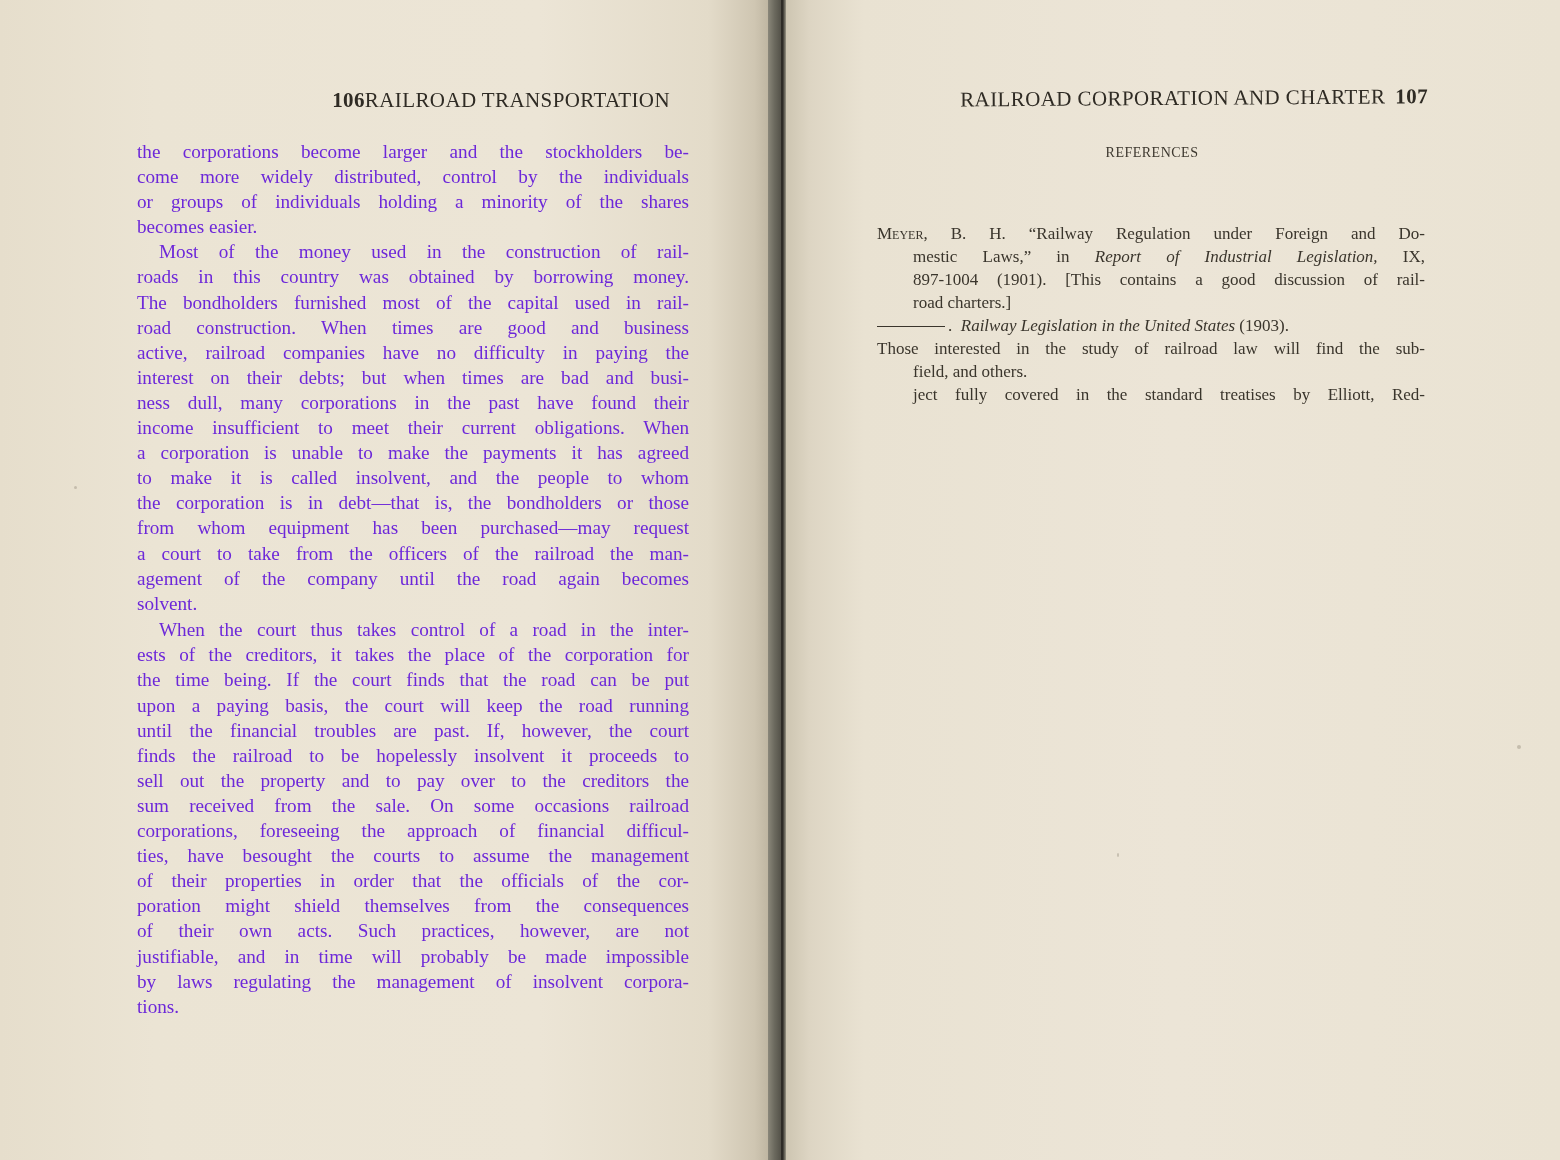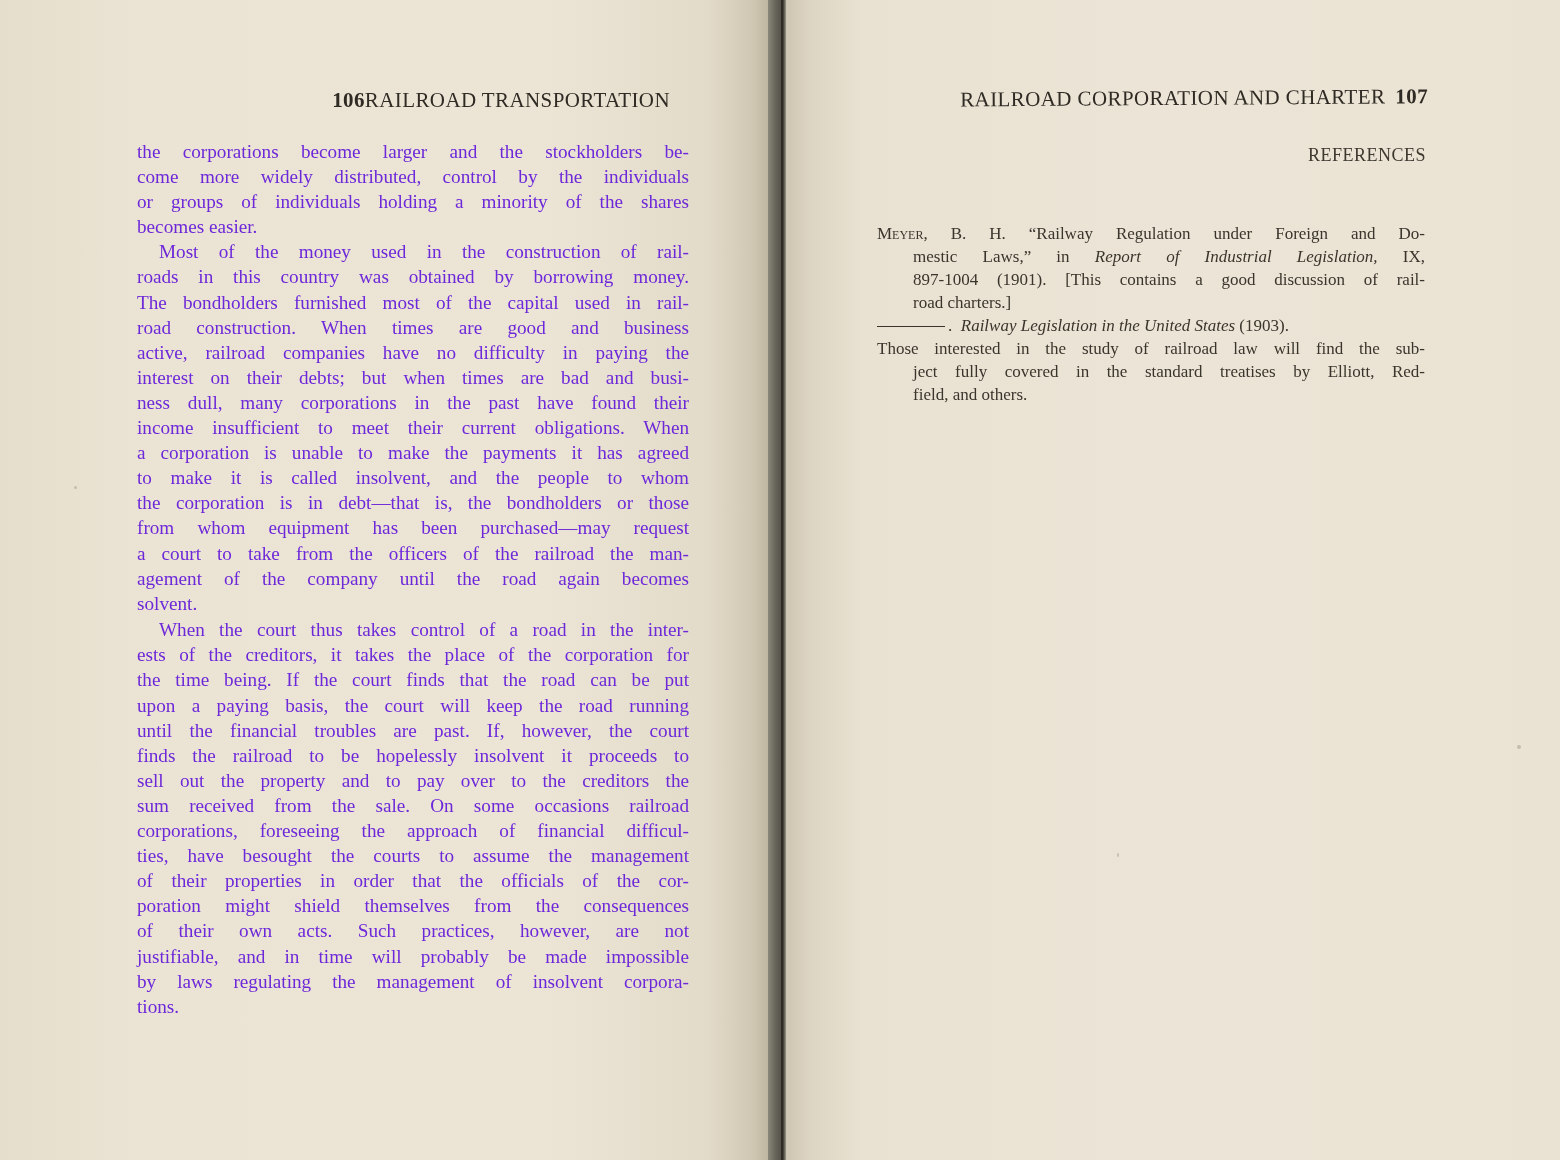--- a/index.html
+++ b/index.html
@@ -110,22 +110,22 @@
     .para-gap {
       height: 1.5px;
     }
 
     
     .refs-title {
       position: absolute;
       left: 878px;
       top: 145px;
       width: 548px;
-      text-align: right;
-      font-size: 18px;
+      text-align: center;
+      font-size: 14px;
       letter-spacing: 0.5px;
       color: #3d382f;
     }
     .refs {
       position: absolute;
       left: 877px;
       top: 194px;
       width: 548px;
       font-size: 17px;
       line-height: 23px;
@@ -246,18 +246,18 @@
       <span class="ref-line"><span class="smallcaps">Meyer</span><span>, B. H.  “Railway Regulation under Foreign and Do-</span></span>
       <span class="ref-line hang"><span>mestic Laws,” in </span><span class="it">Report of Industrial Legislation,</span><span> IX,</span></span>
       <span class="ref-line hang">897-1004 (1901).  [This contains a good discussion of rail-</span>
       <span class="ref-line hang last">road charters.]</span>
     </div>
     <div class="ref-entry">
       <span class="ref-line last"><span class="dash-rule"></span><span>.</span>&nbsp;&nbsp;<span class="it">Railway Legislation in the United States</span><span> (1903).</span></span>
     </div>
     <div class="ref-entry">
       <span class="ref-line">Those interested in the study of railroad law will find the sub-</span>
+      <span class="ref-line hang last">field, and others.</span>
       <span class="ref-line hang">ject fully covered in the standard treatises by Elliott, Red-</span>
-      <span class="ref-line hang last">field, and others.</span>
     </div>
   </div>
 
 </div>
 
 </body></html>

